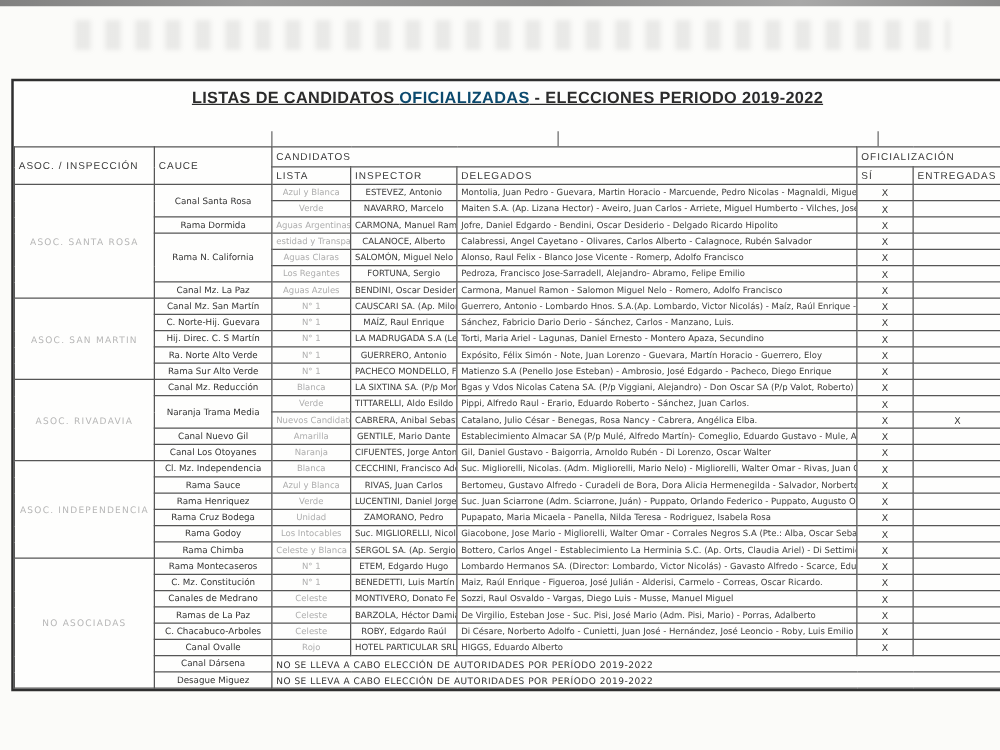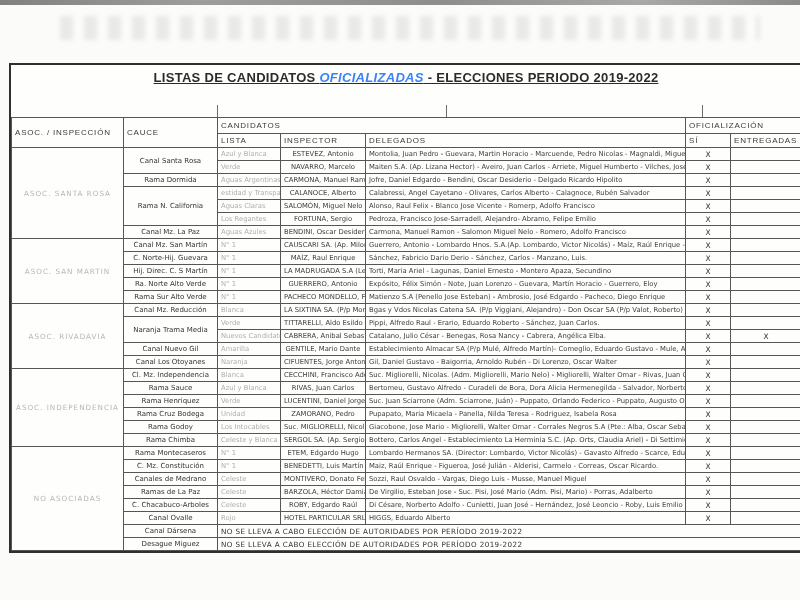--- a/index.html
+++ b/index.html
@@ -8,36 +8,36 @@
   .scan-top{position:absolute;top:0;left:0;width:800px;height:5px;
     background:linear-gradient(90deg,#6b6b6b,#8d8d8d 25%,#7a7a7a 55%,#9a9a9a 80%,#777);opacity:.85;}
   .bleed{position:absolute;top:16px;left:60px;width:700px;height:24px;
     background:repeating-linear-gradient(90deg,rgba(110,110,110,.12) 0 13px,rgba(0,0,0,0) 13px 24px);
     filter:blur(2px);}
   .box{position:absolute;left:9px;top:63px;width:790px;border:2px solid #2f2f2f;background:#fefefd;}
   .titleblock{height:52px;position:relative;}
   .title{margin:0;padding-top:5px;text-align:center;font-family:"Liberation Sans",sans-serif;
     font-weight:bold;font-size:13px;letter-spacing:.3px;color:#2b2b2b;}
   .title u, .subtitle u{text-decoration:underline;}
-  .muted{color:#3b82f6;font-style:italic;}
+  .muted{color:#0c4a6e;}
   .subtitle{margin:0;padding-top:2px;text-align:center;font-family:"Liberation Sans",sans-serif;
     font-weight:bold;font-size:12.5px;letter-spacing:.3px;color:#2b2b2b;}
   .stub{position:absolute;width:1px;height:12px;background:#6b6b6b;bottom:0;}
   table{border-collapse:collapse;width:100%;table-layout:fixed;}
   col.c-asoc{width:112px;} col.c-cauce{width:94px;} col.c-lista{width:63px;}
   col.c-insp{width:85px;} col.c-del{width:320px;} col.c-si{width:45px;} col.c-ent{width:71px;}
   th,td{border:1px solid #565656;padding:0 3px;white-space:nowrap;overflow:hidden;}
   thead th{font-family:"Liberation Sans",sans-serif;font-weight:normal;font-size:8px;
     letter-spacing:.8px;color:#3a3a3a;text-align:left;}
   thead tr.h1 th{height:15px;} thead tr.h2 th{height:13px;}
   tbody tr{height:13px;}
   tbody td{font-size:6.8px;color:#3b3b3b;}
   td.section-label{text-align:center;color:#b6b6b6;font-size:7.2px;letter-spacing:1px;}
   td.cauce{text-align:center;font-size:7px;color:#333;}
-  td.lista{text-align:left;color:#aeaeae;}
+  td.lista{text-align:center;color:#aeaeae;}
   td.inspector{text-align:center;}
   td.delegados{text-align:left;color:#404040;}
   td.xmark{text-align:center;font-size:7.5px;color:#333;}
   td.note{text-align:left;letter-spacing:.4px;font-size:7.2px;color:#333;}
   tr.sec-top td{border-top:1.6px solid #3c3c3c;}
 </style>
 </head>
 <body>
 
 <div class="scan-top"></div>

